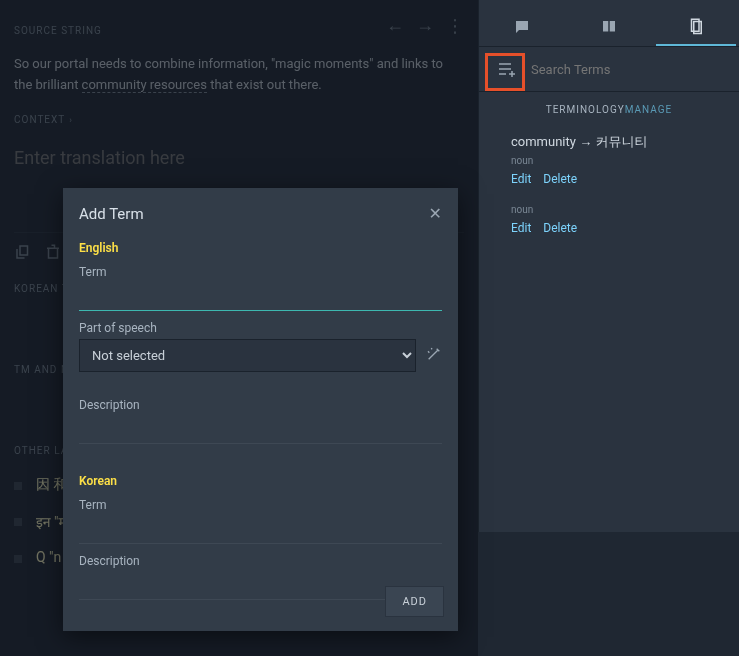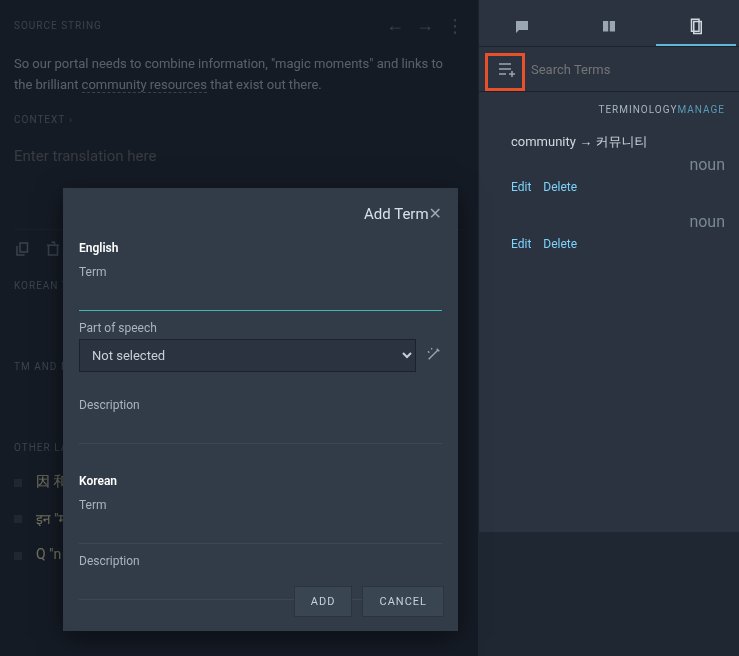--- a/index.html
+++ b/index.html
@@ -1,32 +1,32 @@
 <!DOCTYPE html>
 <html><head>
 <meta charset="utf-8">
 <style>
 * { margin: 0; padding: 0; box-sizing: border-box; font-family: -apple-system, BlinkMacSystemFont, "Segoe UI", Roboto, sans-serif; }
 body { background: #1f2732; color: #a8b4c0; width: 739px; height: 656px; overflow: hidden; position: relative; }
 
 .main-area { position: absolute; left: 0; top: 0; width: 478px; height: 656px; padding: 14px; }
 .overlay { position: absolute; left: 0; top: 0; width: 478px; height: 656px; background: rgba(15,20,28,0.6); pointer-events: none; }
 
-.source-row { display: flex; justify-content: space-between; align-items: center; margin-bottom: 18px; }
+.source-row { display: flex; justify-content: space-between; align-items: flex-end; margin-bottom: 18px; }
 .source-label { font-size: 10px; letter-spacing: 1px; color: #7a8794; }
 .nav-icons { display: flex; gap: 12px; align-items: center; }
 .nav-btn { color: #7a8794; cursor: pointer; font-size: 18px; }
 
 .source-text { font-size: 13px; line-height: 1.6; color: #c8d0d8; margin-bottom: 18px; }
 .underline-term { border-bottom: 1px dashed #7a8794; text-align: right; }
 
 .context-label { font-size: 10px; letter-spacing: 1px; color: #7a8794; margin-bottom: 18px; }
 .chev { font-size: 9px; margin-left: 4px; }
 
-.translation-input { width: 100%; background: transparent; border: none; color: #7a8794; font-size: 15px; padding: 4px 0; }
+.translation-input { width: 100%; background: transparent; border: none; color: #7a8794; font-size: 18px; padding: 4px 0; }
 
 .sep-line { border: none; border-top: 1px solid #2a3440; margin-top: 60px; }
 .tb-icons { display: flex; gap: 12px; margin-top: 10px; }
 .tb-icon { width: 18px; height: 18px; color: #7a8794; }
 
 .section-label { font-size: 10px; letter-spacing: 1px; color: #7a8794; margin-top: 22px; }
 
 .other-list { margin-top: 20px; }
 .other-item { display: flex; gap: 14px; margin-bottom: 18px; align-items: flex-start; }
 .other-bullet { width: 8px; height: 8px; background: #3a4450; margin-top: 6px; }
@@ -34,36 +34,36 @@
 
 .right-panel { position: absolute; left: 478px; top: 0; width: 261px; height: 532px; background: #2a333f; border-left: 1px solid #1a222c; }
 .tabs { display: flex; justify-content: space-around; padding: 8px 0 0 0; border-bottom: 1px solid #1a222c; }
 .tab { width: 80px; height: 38px; display: flex; align-items: center; justify-content: center; color: #9aa6b2; }
 .tab.active { border-bottom: 2px solid #5fb8d8; color: #d0d8e0; }
 
 .search-row { display: flex; align-items: center; padding: 10px 14px; gap: 10px; border-bottom: 1px solid #1a222c; }
 .highlight-box { border: 3px solid #e6502a; padding: 2px; position: absolute; left: 485px; top: 53px; width: 40px; height: 38px; pointer-events: none; }
 .search-input { flex: 1; background: transparent; border: none; color: #9aa6b2; font-size: 13px; outline: none; }
 
-.terminology-row { display: flex; justify-content: flex-end; padding: 12px 14px; font-size: 10px; letter-spacing: 1px; }
+.terminology-row { display: flex; justify-content: center; padding: 12px 14px; font-size: 10px; letter-spacing: 1px; }
 .manage-link { color: #5a9ab5; cursor: pointer; }
 
 .term-entry { padding: 6px 14px 12px 32px; }
 .term-title { font-size: 13px; color: #d0d8e0; margin-bottom: 4px; }
-.term-pos { font-size: 16px; color: #7a8794; margin-bottom: 6px; text-align: right; }
+.term-pos { font-size: 10px; color: #7a8794; margin-bottom: 6px; }
 .term-actions { display: flex; gap: 12px; font-size: 12px; }
 .term-action { color: #7dd3fc; cursor: pointer; }
 
 .modal { position: absolute; left: 63px; top: 188px; width: 395px; height: 443px; background: #323c48; box-shadow: 0 6px 24px rgba(0,0,0,0.5); padding: 16px; z-index: 10; }
-.modal-header { display: flex; justify-content: flex-end; align-items: center; margin-bottom: 18px; }
+.modal-header { display: flex; justify-content: space-between; align-items: center; margin-bottom: 18px; }
 .modal-title { font-size: 15px; color: #d8e0e8; }
 .close-x { color: #9aa6b2; cursor: pointer; font-size: 16px; }
 
 .field-group { margin-bottom: 8px; }
-.lang-label { font-size: 12px; color: #ffffff; font-weight: 600; margin-bottom: 10px; }
+.lang-label { font-size: 12px; color: #fde047; font-weight: 600; margin-bottom: 10px; }
 .field-label { font-size: 12px; color: #a8b4c0; margin-bottom: 4px; display: block; }
 .field-input { width: 100%; background: transparent; border: none; border-bottom: 1px solid #3e4854; padding: 4px 0 8px 0; color: #d8e0e8; font-size: 13px; outline: none; margin-bottom: 10px; }
 .field-input.active { border-bottom: 1.5px solid #3db8b0; }
 .pos-row { display: flex; gap: 10px; align-items: center; margin-bottom: 26px; }
 .pos-select { flex: 1; background: #2a333f; border: 1px solid #1a222c; color: #c8d0d8; padding: 7px 8px; font-size: 13px; }
 .wand-btn { color: #9aa6b2; cursor: pointer; font-size: 15px; }
 
 .modal-footer { position: absolute; bottom: 14px; right: 14px; display: flex; gap: 10px; }
 .btn { background: #3a4552; border: 1px solid #2a333f; color: #c8d0d8; padding: 8px 16px; font-size: 11px; letter-spacing: 1px; cursor: pointer; }
 
@@ -200,15 +200,14 @@
   <div class="field-group" style="margin-top:20px">
     <div class="lang-label">Korean</div>
     <label class="field-label">Term</label>
     <input class="field-input" style="">
     <label class="field-label">Description</label>
     <input class="field-input" style="">
   </div>
 
   <div class="modal-footer">
     <button class="btn">ADD</button>
-    <button class="btn">CANCEL</button>
   </div>
 </div>
 
 </body></html>

